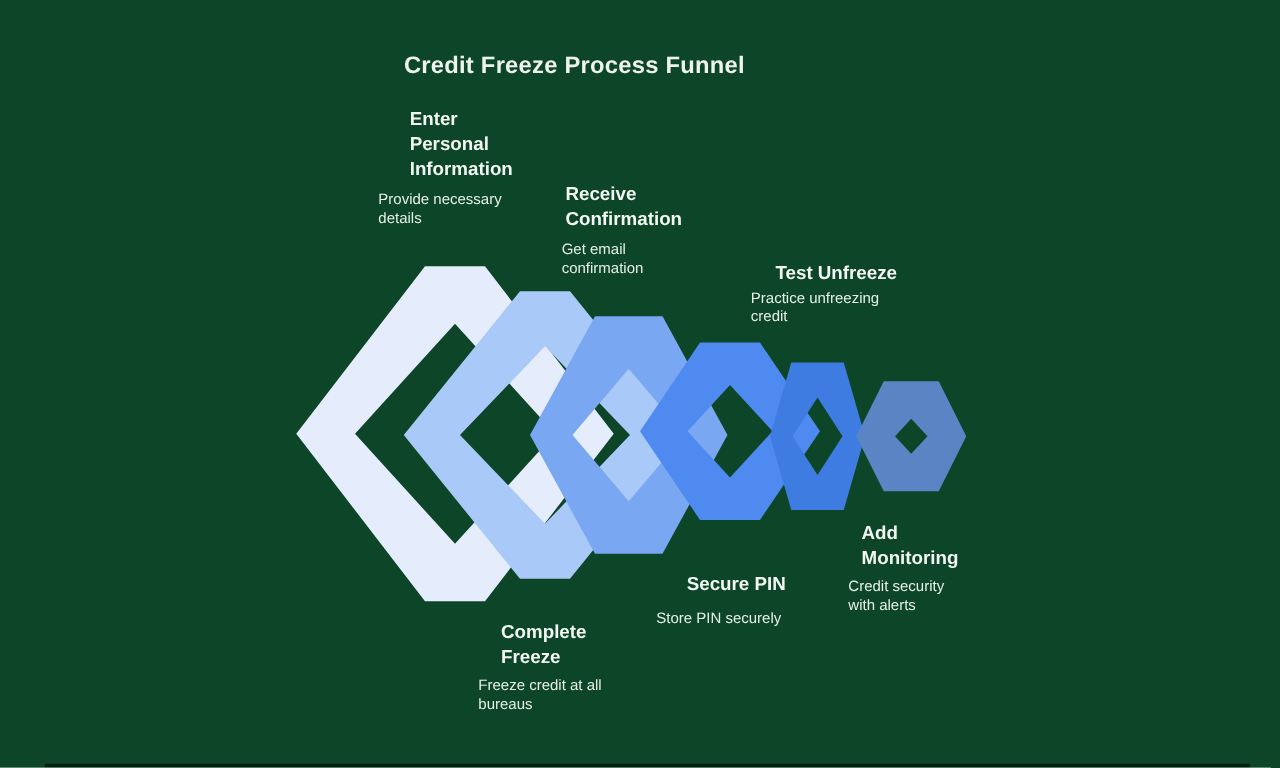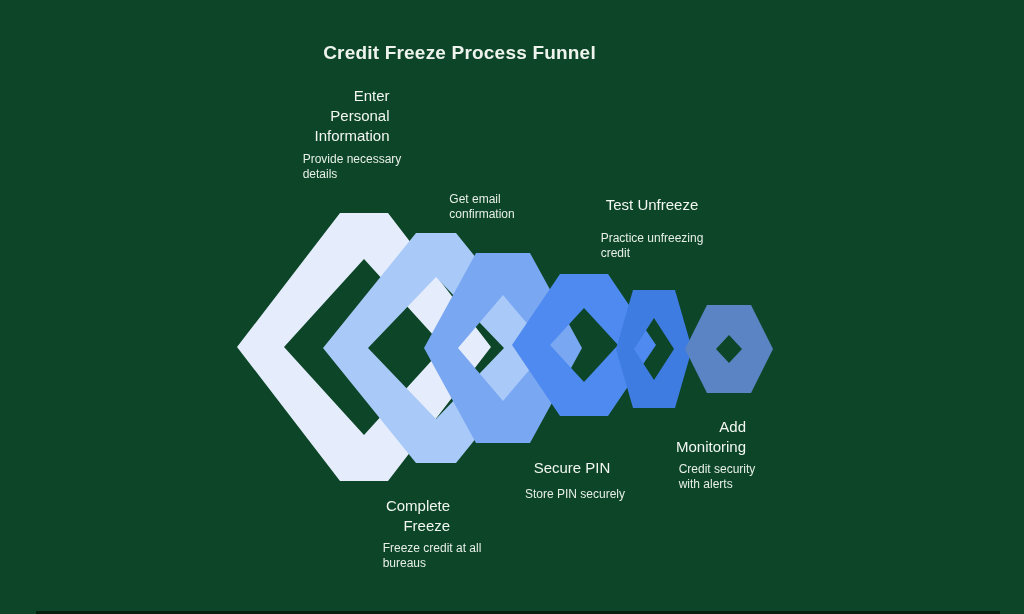--- a/index.html
+++ b/index.html
@@ -27,25 +27,26 @@
     color:var(--title-color);
     letter-spacing:.2px;
   }
   .funnel-svg{
     position:absolute;
     top:0;left:0;width:1024px;height:614px;
   }
   .stage-label{
     position:absolute;
     transform:translateX(-50%);
-    text-align:right;
+    text-align:left;
     font-size:15px;line-height:20px;
-    font-weight:400;
+    font-weight:700;
     color:var(--label-color);
     white-space:pre-line;
+    margin-left:17px;
   }
   .stage-desc{
     position:absolute;
     transform:translateX(-50%);
     font-size:12px;line-height:15px;
     font-weight:400;
     color:var(--desc-color);
     white-space:pre-line;
   }
   .bottom-edge{
@@ -75,27 +76,29 @@
 Personal
 Information</div>
   <div class="stage-desc" style="left: 352px; top: 152px;">Provide necessary
 details</div>
 
   <div class="stage-label" style="left: 418px; top: 496px;">Complete
 Freeze</div>
   <div class="stage-desc" style="left: 432px; top: 541px;">Freeze credit at all
 bureaus</div>
 
+  <div class="stage-label" style="left: 482px; top: 146px;">Receive
+Confirmation</div>
   <div class="stage-desc" style="left: 482px; top: 192px;">Get email
 confirmation</div>
 
   <div class="stage-label" style="left: 572px; top: 458px;">Secure PIN</div>
   <div class="stage-desc" style="left: 575px; top: 487px;">Store PIN securely</div>
 
-  <div class="stage-label" style="left: 652px; top: 195px;">Test Unfreeze</div>
+  <div class="stage-label" style="left: 652px; top: 209px;">Test Unfreeze</div>
   <div class="stage-desc" style="left: 652px; top: 231px;">Practice unfreezing
 credit</div>
 
   <div class="stage-label" style="left: 711px; top: 417px;">Add
 Monitoring</div>
   <div class="stage-desc" style="left: 717px; top: 462px;">Credit security
 with alerts</div>
 
   <div class="bottom-edge"></div>
 </div>

